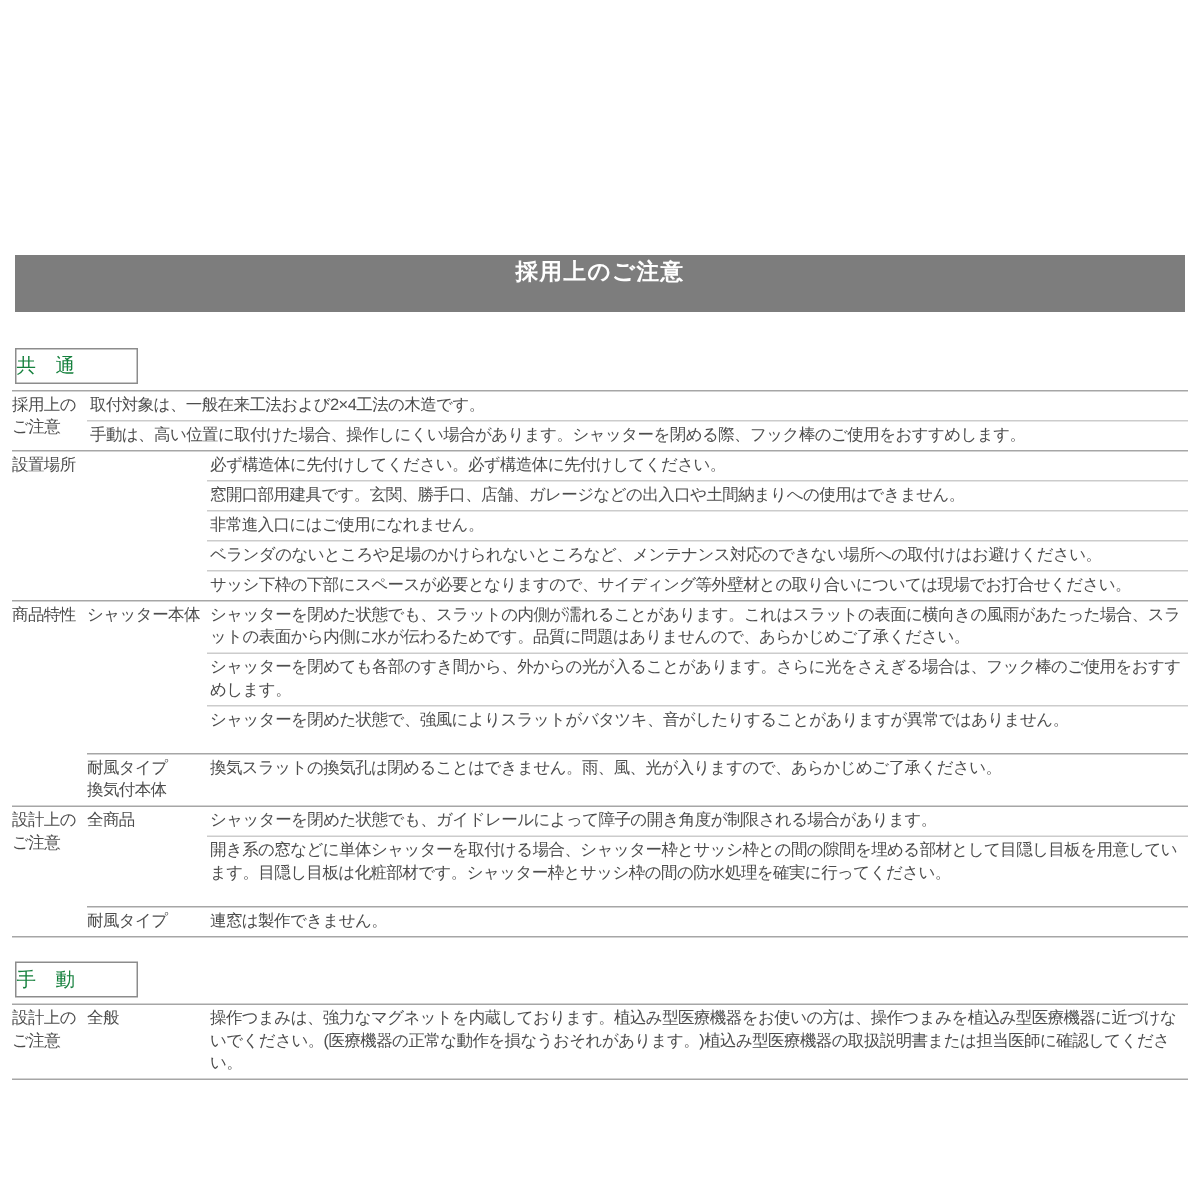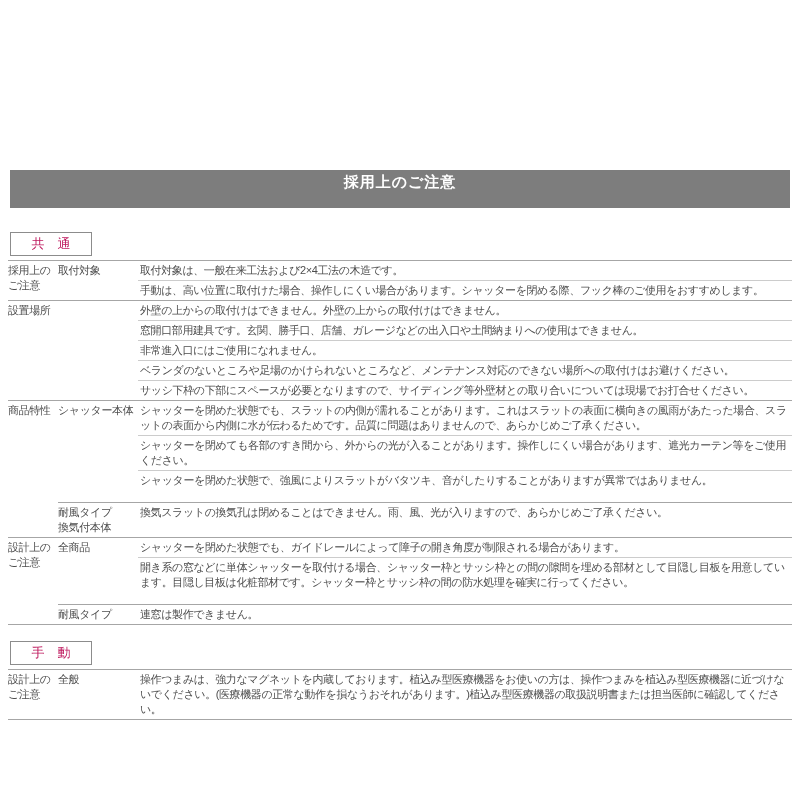--- a/index.html
+++ b/index.html
@@ -22,23 +22,23 @@
     font-size: 15px;
     font-weight: bold;
     letter-spacing: 1px;
   }
   .section-label {
     display: inline-block;
     margin-left: 10px;
     width: 80px;
     padding: 2px 0;
     border: 1px solid #8c8c8c;
-    text-align: center;
+    text-align: left;
     font-size: 13px;
-    color: #be185d;
+    color: #15803d;
     background: #ffffff;
   }
   .sl-first { margin-top: 24px; margin-bottom: 4px; }
   .sl-second { margin-top: 16px; margin-bottom: 4px; }
   .ntable {
     margin: 0 8px;
     border-top: 1px solid #a6a6a6;
     font-size: 11px;
     letter-spacing: -0.4px;
     line-height: 15px;
@@ -79,53 +79,52 @@
     <div class="section-label sl-first">共　通</div>
   </div>
 
   <div class="ntable">
 
     <div class="group">
       <div class="col1">採用上の
 ご注意</div>
       <div class="groupbody">
         <div class="subgroup">
-          <div class="col2">取付対象</div>
           <div class="rows">
             <div class="crow">取付対象は、一般在来工法および2×4工法の木造です。</div>
             <div class="crow">手動は、高い位置に取付けた場合、操作しにくい場合があります。シャッターを閉める際、フック棒のご使用をおすすめします。</div>
           </div>
         </div>
       </div>
     </div>
 
     <div class="group">
       <div class="col1">設置場所</div>
       <div class="groupbody">
         <div class="subgroup">
           <div class="col2"></div>
           <div class="rows">
-            <div class="crow">外壁の上からの取付けはできません。外壁の上からの取付けはできません。</div>
+            <div class="crow">必ず構造体に先付けしてください。必ず構造体に先付けしてください。</div>
             <div class="crow">窓開口部用建具です。玄関、勝手口、店舗、ガレージなどの出入口や土間納まりへの使用はできません。</div>
             <div class="crow">非常進入口にはご使用になれません。</div>
             <div class="crow">ベランダのないところや足場のかけられないところなど、メンテナンス対応のできない場所への取付けはお避けください。</div>
             <div class="crow">サッシ下枠の下部にスペースが必要となりますので、サイディング等外壁材との取り合いについては現場でお打合せください。</div>
           </div>
         </div>
       </div>
     </div>
 
     <div class="group">
       <div class="col1">商品特性</div>
       <div class="groupbody">
         <div class="subgroup">
           <div class="col2">シャッター本体</div>
           <div class="rows">
             <div class="crow">シャッターを閉めた状態でも、スラットの内側が濡れることがあります。これはスラットの表面に横向きの風雨があたった場合、スラットの表面から内側に水が伝わるためです。品質に問題はありませんので、あらかじめご了承ください。</div>
-            <div class="crow">シャッターを閉めても各部のすき間から、外からの光が入ることがあります。操作しにくい場合があります、遮光カーテン等をご使用ください。</div>
+            <div class="crow">シャッターを閉めても各部のすき間から、外からの光が入ることがあります。さらに光をさえぎる場合は、フック棒のご使用をおすすめします。</div>
             <div class="crow">シャッターを閉めた状態で、強風によりスラットがバタツキ、音がしたりすることがありますが異常ではありません。</div>
           </div>
         </div>
         <div class="subgroup">
           <div class="col2">耐風タイプ
 換気付本体</div>
           <div class="rows">
             <div class="crow">換気スラットの換気孔は閉めることはできません。雨、風、光が入りますので、あらかじめご了承ください。</div>
           </div>
         </div>

